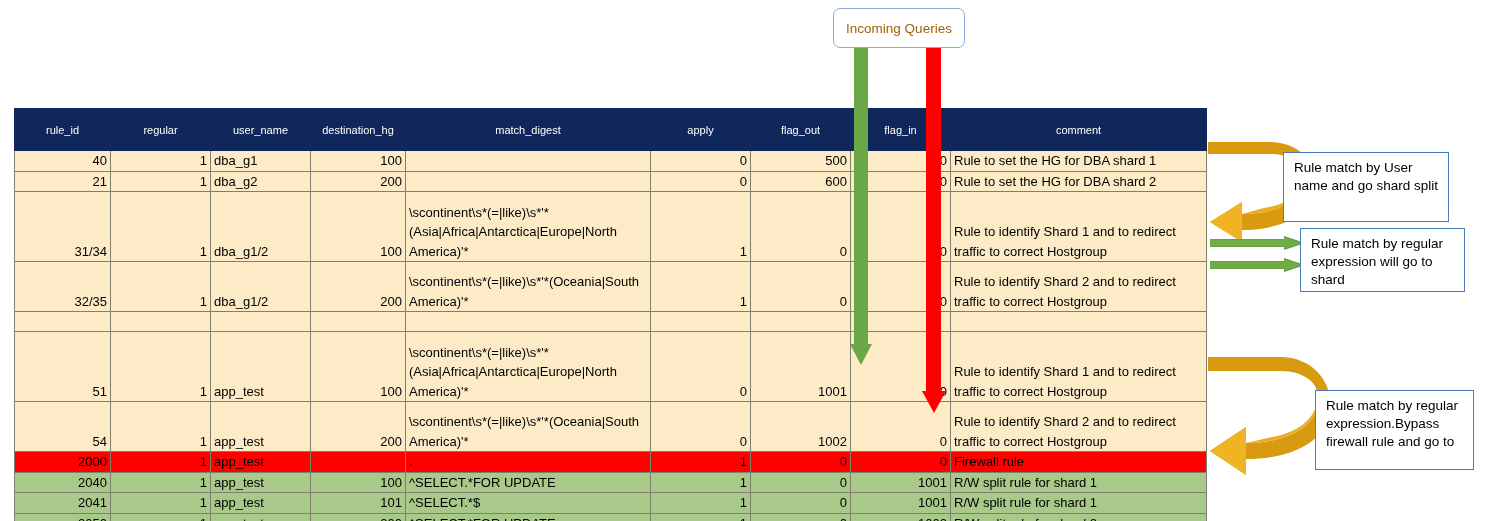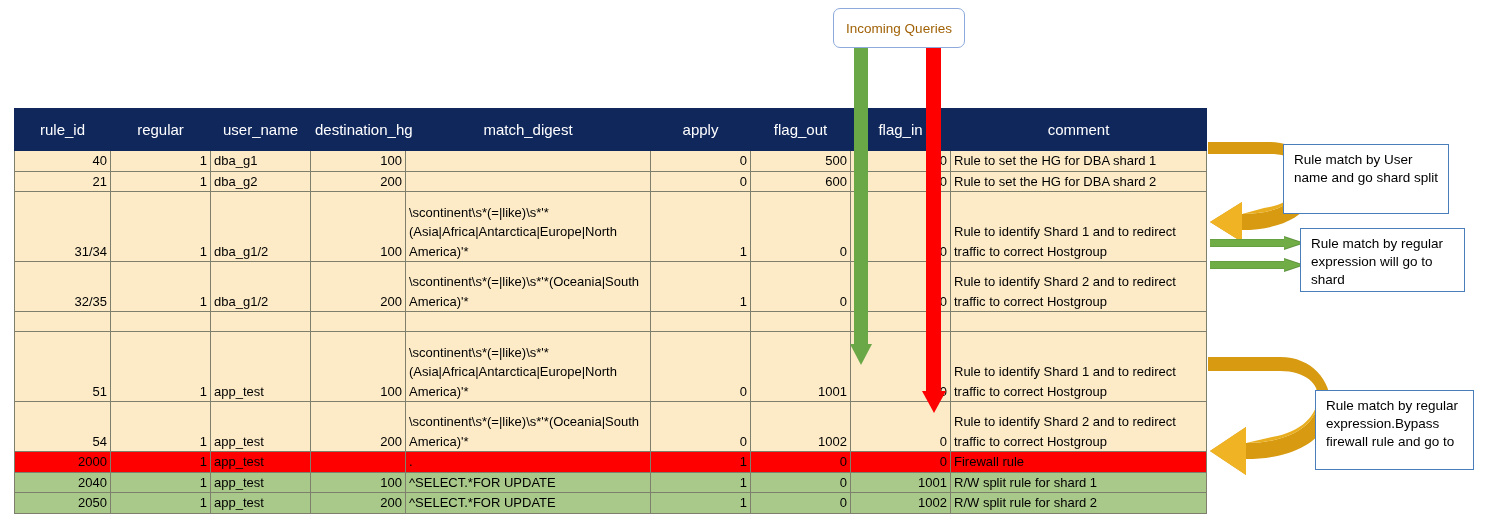--- a/index.html
+++ b/index.html
@@ -95,21 +95,21 @@
     border-collapse: collapse;
     table-layout: fixed;
     font-size: 13px;
     color: #000000;
     z-index: 2;
   }
   #rules-table th {
     background: #10275c;
     color: #ffffff;
     font-weight: normal;
-    font-size: 15px;
+    font-size: 11px;
     text-align: center;
     height: 42px;
     padding: 0 4px;
     border: 1px solid #10275c;
     box-sizing: border-box;
   }
   #rules-table td {
     border: 1px solid #7f7f6e;
     padding: 0 3px;
     vertical-align: bottom;
@@ -146,21 +146,21 @@
     position: absolute;
     border: 1px solid #4a7ebb;
     background: #ffffff;
     font-size: 13.5px;
     line-height: 1.32;
     color: #000000;
     padding: 6px 8px 4px 10px;
     box-sizing: border-box;
     z-index: 6;
   }
-  #note-user-match { left: 1283px; top: 144px; width: 166px; height: 70px; }
+  #note-user-match { left: 1283px; top: 152px; width: 166px; height: 70px; }
   #note-regex-shard { left: 1300px; top: 228px; width: 165px; height: 64px; }
   #note-bypass-fw  { left: 1315px; top: 390px; width: 159px; height: 80px; }
 
   
   .curve-arrow {
     position: absolute;
     z-index: 5;
   }
   #arrow-curve-top    { left: 1208px; top: 140px;  width: 110px; height: 105px; }
   #arrow-curve-bottom { left: 1208px; top: 355px;  width: 125px; height: 125px; }
@@ -306,20 +306,31 @@
         <td class="num">1</td>
         <td class="txt">app_test</td>
         <td class="num">100</td>
         <td class="txt">^SELECT.*FOR UPDATE</td>
         <td class="num">1</td>
         <td class="num">0</td>
         <td class="num">1001</td>
         <td class="txt">R/W split rule for shard 1</td>
       </tr>
       <tr class="green h20">
+        <td class="num">2041</td>
+        <td class="num">1</td>
+        <td class="txt">app_test</td>
+        <td class="num">101</td>
+        <td class="txt">^SELECT.*$</td>
+        <td class="num">1</td>
+        <td class="num">0</td>
+        <td class="num">1001</td>
+        <td class="txt">R/W split rule for shard 1</td>
+      </tr>
+      <tr class="green h20">
         <td class="num">2050</td>
         <td class="num">1</td>
         <td class="txt">app_test</td>
         <td class="num">200</td>
         <td class="txt">^SELECT.*FOR UPDATE</td>
         <td class="num">1</td>
         <td class="num">0</td>
         <td class="num">1002</td>
         <td class="txt">R/W split rule for shard 2</td>
       </tr>

